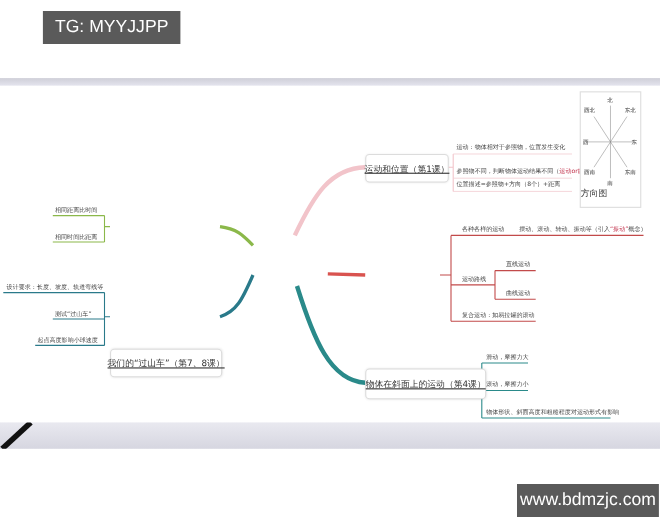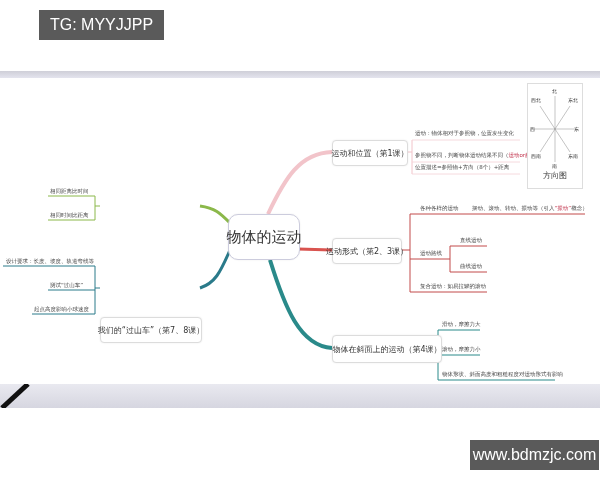--- a/index.html
+++ b/index.html
@@ -4,32 +4,32 @@
   <style>
     html, body { margin:0; padding:0; }
     body { width:600px; height:480px; background:#ffffff; position:relative; overflow:hidden; font-family:"DejaVu Sans", sans-serif; }
     .wm { position:absolute; background:#5a5a5a; color:#ffffff; font-family:"Liberation Sans", sans-serif; font-size:16px; display:flex; align-items:center; justify-content:center;margin-left:29px; }
     .wm-top { left:10px; top:10px; width:125px; height:30px; }
     .wm-bot { left:441px; top:440px; width:129px; height:30px; }
     .strip-top { position:absolute; left:0; top:71px; width:600px; height:7px; background:linear-gradient(#cfcfd8,#e4e4ee); }
     .strip-bot { position:absolute; left:0; top:384px; width:600px; height:24px; background:linear-gradient(#e9e9f0,#d6d6e0); }
     .canvas { position:absolute; left:0; top:78px; width:600px; height:306px; background:#ffffff; }
     svg.lines { position:absolute; left:0; top:0; }
-    .box { position:absolute; background:#fff; border:1px solid #dcdcdc; border-radius:4px; display:flex; align-items:center; justify-content:center; color:#333; white-space:nowrap; box-shadow:0 0 2px rgba(0,0,0,0.08); }
+    .box { position:absolute; background:#fff; border:1px solid #dcdcdc; border-radius:4px; display:flex; align-items:center; justify-content:center; color:#333; white-space:nowrap; box-shadow:0 0 2px rgba(0,0,0,0.08);text-decoration:underline; }
     .central { left:228px; top:136px; width:70px; height:44px; font-size:15px; border-radius:10px; border-color:#ccd; }
     .b1 { left:332px; top:62px; width:74px; height:24px; font-size:8px; }
     .b2 { left:332px; top:160px; width:68px; height:24px; font-size:8px; }
     .b3 { left:332px; top:257px; width:108px; height:26px; font-size:8px; }
     .b4 { left:100px; top:192px; width:100px; height:22px; font-size:8px; }
     .b5 { left:100px; top:239px; width:100px; height:24px; font-size:8px; }
     .leaf { position:absolute; font-size:5.5px; color:#444; white-space:nowrap; }
     .red { color:#c0304a; }
     .compass { position:absolute; left:527px; top:5px; width:54px; height:104px; border:1px solid #ddd; background:#fff; }
     .compass .lbl { position:absolute; font-size:5px; color:#333; }
-    .compass .title { position:absolute; left:0; width:54px; top:86px; text-align:center; font-size:8px; color:#333; }
+    .compass .title { position:absolute; left:0; width:54px; top:86px; text-align:left; font-size:8px; color:#333; }
   </style>
 </head>
 <body>
 
 <div class="wm wm-top">TG: MYYJJPP</div>
 <div class="strip-top"></div>
 
 <div class="canvas">
   <svg class="lines" width="600" height="306">
 
@@ -59,21 +59,20 @@
     <line x1="48" y1="118" x2="95" y2="118" stroke="#8bb84a" stroke-width="1"></line>
     <line x1="48" y1="142" x2="95" y2="142" stroke="#8bb84a" stroke-width="1"></line>
 
     <path d="M230 172 C220 195, 215 205, 200 210" stroke="#2a7a8a" stroke-width="3" fill="none"></path>
     <path d="M100 210 L95 210 M95 188 L95 236" stroke="#2a7a8a" stroke-width="1" fill="none"></path>
     <line x1="3" y1="188" x2="95" y2="188" stroke="#2a7a8a" stroke-width="1"></line>
     <line x1="48" y1="212" x2="95" y2="212" stroke="#2a7a8a" stroke-width="1"></line>
     <line x1="32" y1="236" x2="95" y2="236" stroke="#2a7a8a" stroke-width="1"></line>
   </svg>
 
-  <div class="box central">物体的运动</div>
 
   <div class="box b1">运动和位置（第1课）</div>
   <div class="leaf" style="left:415px;top:52px">运动：物体相对于参照物，位置发生变化</div>
   <div class="leaf" style="left:415px;top:74px"><span>参照物不同，判断物体运动结果不同（</span><span class="red">运动or静止</span></div>
   <div class="leaf" style="left:415px;top:86px">位置描述=参照物+方向（8个）+距离</div>
 
   <div class="compass">
     <svg width="54" height="90">
       <line x1="27" y1="12" x2="27" y2="78" stroke="#888" stroke-width="0.5"></line>
       <line x1="6" y1="45" x2="48" y2="45" stroke="#888" stroke-width="0.5"></line>
@@ -84,21 +83,20 @@
     <span class="lbl" style="left:24px;top:79px">南</span>
     <span class="lbl" style="left:46px;top:42px">东</span>
     <span class="lbl" style="left:2px;top:42px">西</span>
     <span class="lbl" style="left:40px;top:13px">东北</span>
     <span class="lbl" style="left:3px;top:13px">西北</span>
     <span class="lbl" style="left:40px;top:69px">东南</span>
     <span class="lbl" style="left:3px;top:69px">西南</span>
     <div class="title">方向图</div>
   </div>
 
-  <div class="box b2">运动形式（第2、3课）</div>
   <div class="leaf" style="left:420px;top:127px">各种各样的运动</div>
   <div class="leaf" style="left:472px;top:127px"><span>摆动、滚动、转动、振动等（引入</span><span class="red">“振动”</span><span>概念）</span></div>
   <div class="leaf" style="left:420px;top:172px">运动路线</div>
   <div class="leaf" style="left:460px;top:159px">直线运动</div>
   <div class="leaf" style="left:460px;top:185px">曲线运动</div>
   <div class="leaf" style="left:420px;top:205px">复合运动：如易拉罐的滚动</div>
 
   <div class="box b3">物体在斜面上的运动（第4课）</div>
   <div class="leaf" style="left:442px;top:243px">滑动，摩擦力大</div>
   <div class="leaf" style="left:442px;top:268px">滚动，摩擦力小</div>

